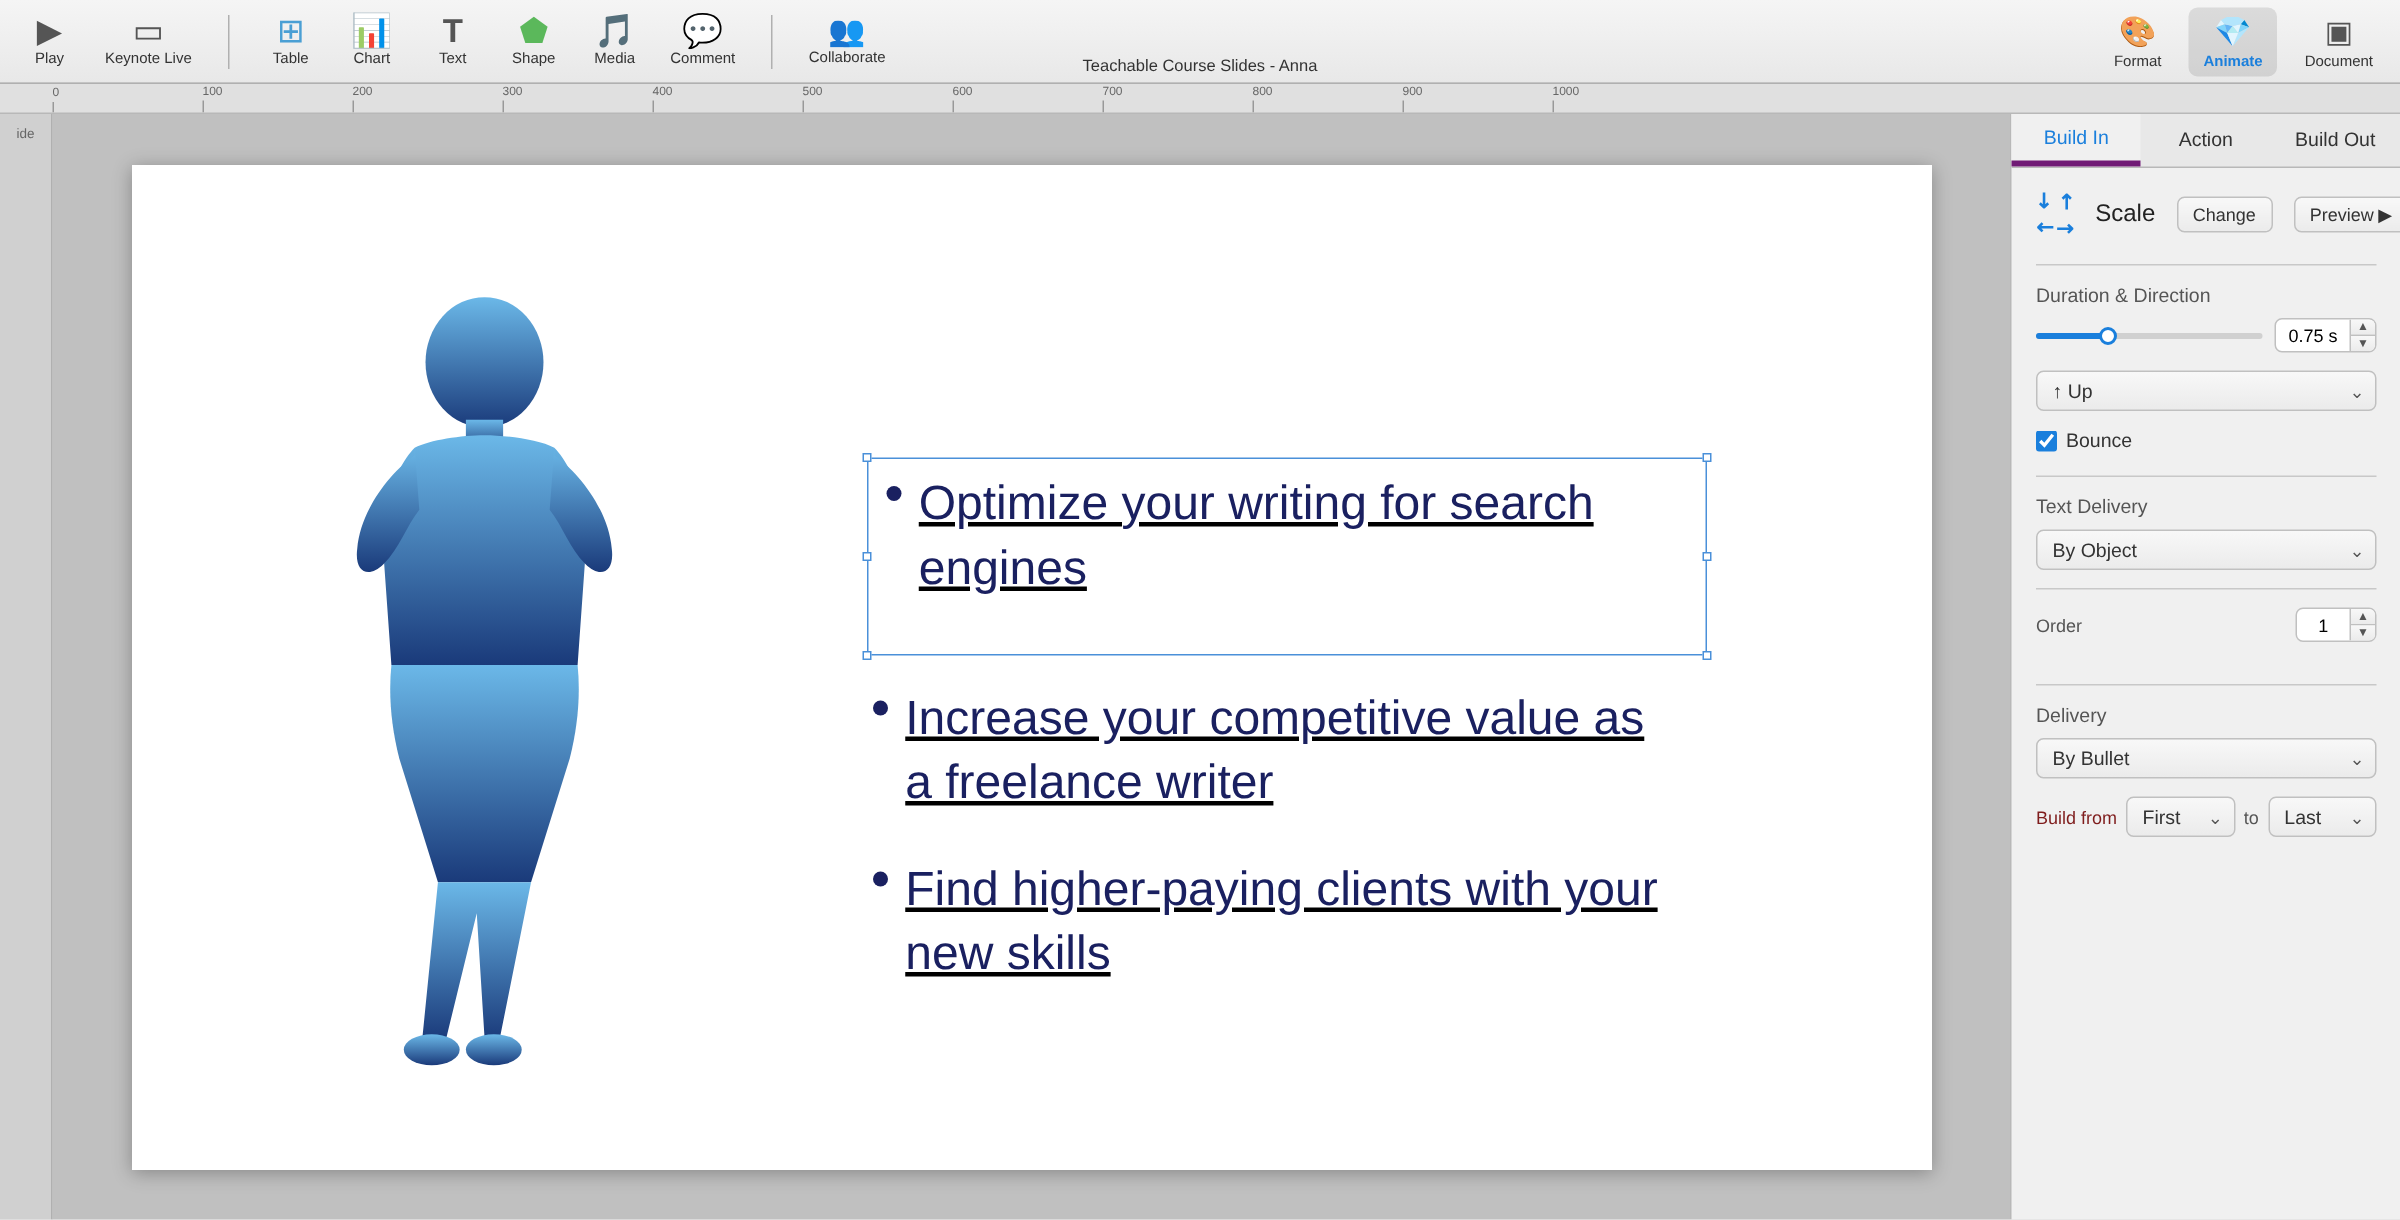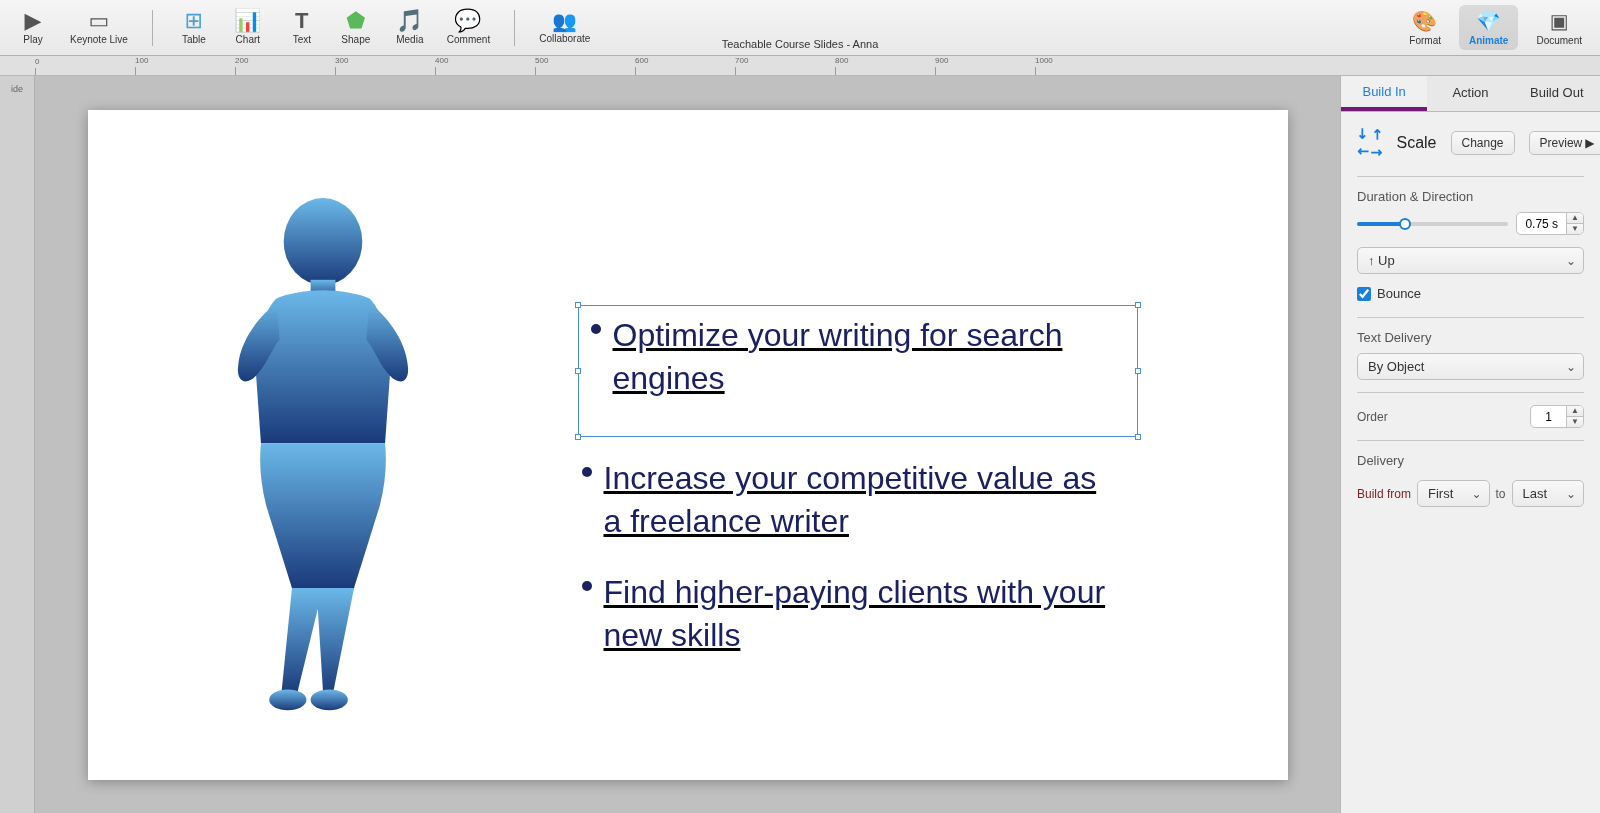--- a/index.html
+++ b/index.html
@@ -427,21 +427,21 @@
     .bounce-label {
       font-size: 13px;
       color: #333;
     }
 
     
     .order-row {
       display: flex;
       align-items: center;
       gap: 24px;
-      margin-bottom: 12px;
+      margin-bottom: 28px;
     }
     .order-label {
       font-size: 12px;
       color: #555;
       flex: 1;
     }
     .order-value-box {
       display: flex;
       align-items: center;
       border: 1px solid #c0c0c0;
@@ -754,20 +754,27 @@
             <button class="stepper-btn">▲</button>
             <button class="stepper-btn">▼</button>
           </div>
         </div>
       </div>
 
       <div class="panel-divider"></div>
 
       <div class="delivery-row">
         <div class="section-label">Delivery</div>
+        <div class="dropdown-wrapper">
+          <select class="dropdown-select">
+            <option>By Bullet</option>
+            <option>By Object</option>
+            <option>All at Once</option>
+          </select>
+        </div>
       </div>
 
       <div class="build-from-row">
         <span class="build-from-label">Build from</span>
         <div class="dropdown-wrapper" style="flex:1;">
           <select class="dropdown-select" style="width:100%;">
             <option>First</option>
             <option>Last</option>
           </select>
         </div>

